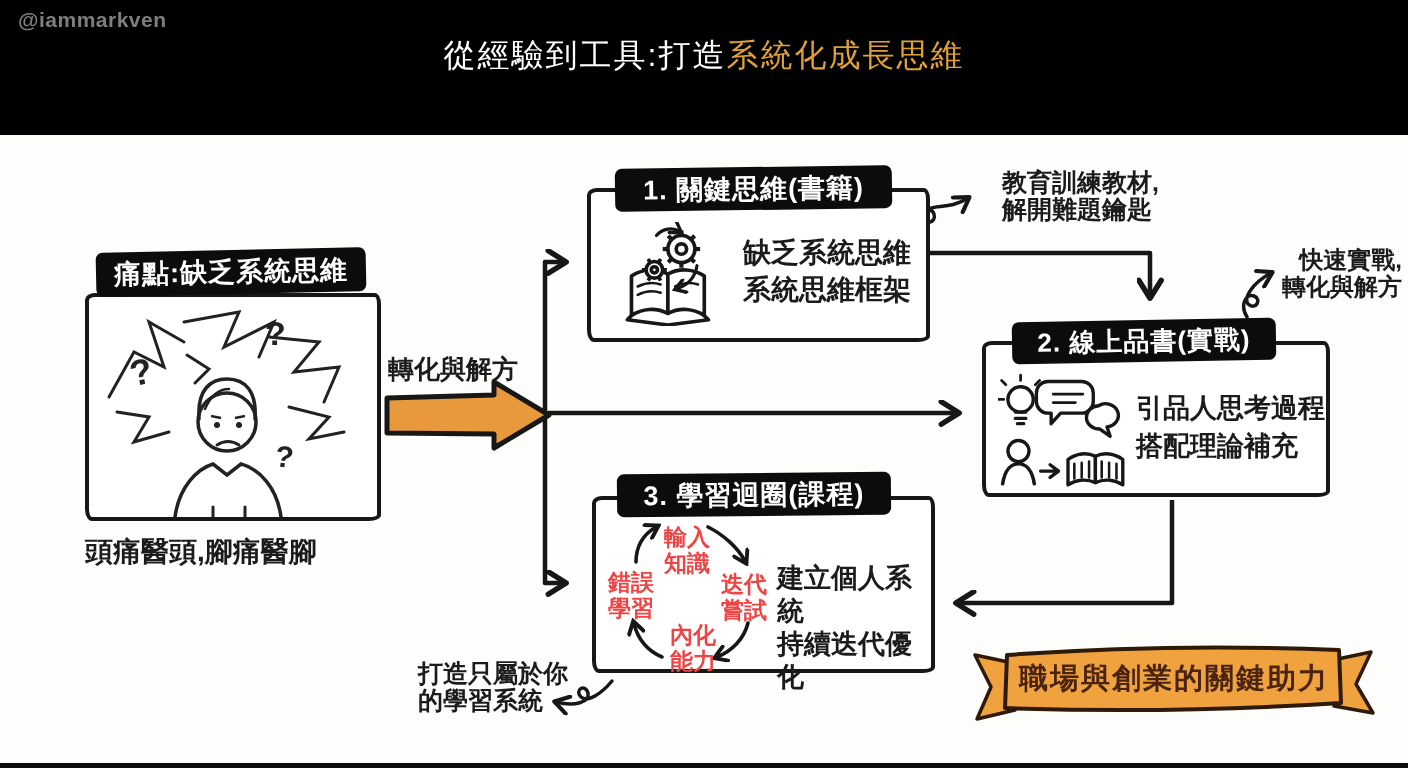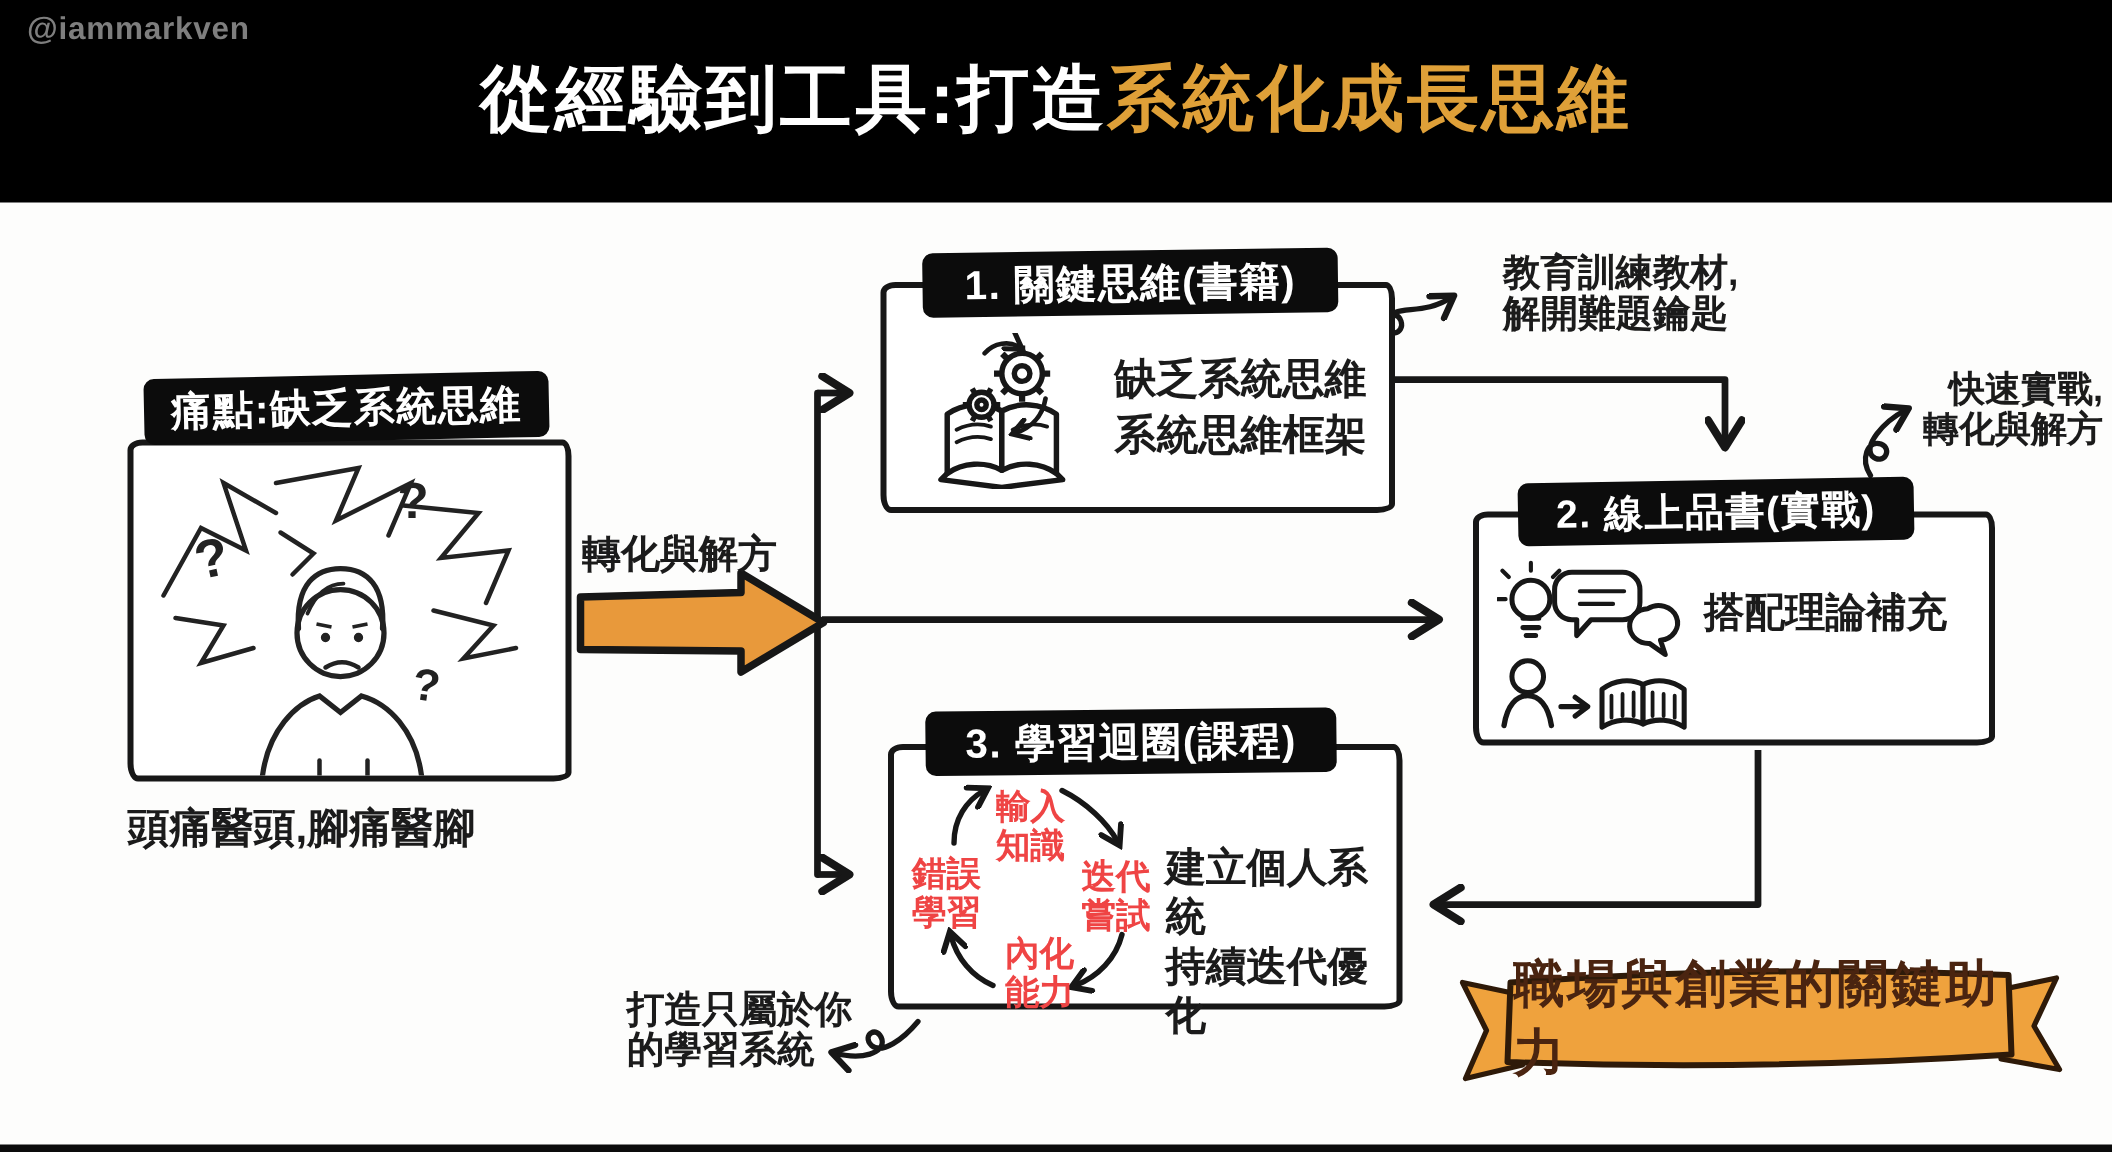--- a/index.html
+++ b/index.html
@@ -6,33 +6,33 @@
   body { background:#ffffff; }
   #canvas {
     position:relative; width:1408px; height:768px; background:#fdfdfc;
     font-family:"Liberation Sans","DejaVu Sans",sans-serif; overflow:hidden;
     color:#1c1c1c;
   }
   .abs { position:absolute; }
   
   #topbar { position:absolute; top:0; left:0; width:1408px; height:135px; background:#000; }
   .watermark { position:absolute; top:8px; left:18px; font-size:21px; font-weight:600; color:#7e7e7e; letter-spacing:.5px; }
-  .title { position:absolute; top:34px; left:0; width:100%; text-align:center; font-size:48px; font-weight:700; color:#fff; letter-spacing:2px; }
+  .title { position:absolute; top:34px; left:0; width:100%; text-align:center; font-size:32px; font-weight:400; color:#fff; letter-spacing:2px; }
   .title .hl { color:#dfa038; }
   #bottomstrip { position:absolute; left:0; bottom:0; width:1408px; height:5px; background:#0c0c0c; }
 
   
   .wbox { position:absolute; background:#fff; border:4px solid #171717; border-radius:10px 6px 12px 7px / 7px 11px 6px 12px; z-index:2; }
   
   .chip { position:absolute; background:#0c0c0c; color:#fff; font-weight:700; display:flex; align-items:center; justify-content:center; border-radius:7px; letter-spacing:1px; z-index:4; }
 
   .handtext { font-weight:700; color:#1b1b1b; }
   svg { display:block; }
   .lbl2 { position:absolute; text-align:left; font-weight:700; font-size:23px; line-height:26px; color:#ef4444; }
-  #ribbon-text { position:absolute; left:1009px; top:651px; width:330px; height:56px; display:flex; align-items:center; justify-content:center; font-size:34px; font-weight:800; color:#4a2410; letter-spacing:2px; z-index:3; }
+  #ribbon-text { position:absolute; left:1009px; top:651px; width:330px; height:56px; display:flex; align-items:center; justify-content:center; font-size:29px; font-weight:800; color:#4a2410; letter-spacing:2px; z-index:3; }
 </style>
 </head>
 <body>
 
 <div id="canvas">
 
   <div id="topbar">
     <div class="watermark">@iammarkven</div>
     <div class="title"><span>從經驗到工具:打造</span><span class="hl">系統化成長思維</span></div>
   </div>
@@ -181,20 +181,21 @@
         <path d="M4,107 C6,94 12,88 19,88 C26,88 32,94 34,107" fill="none" stroke-width="3.4"></path>
 
         <path d="M40,95 H54 M49,89 L57,95 L49,101" fill="none"></path>
 
         <path d="M66,84 C74,78 84,77 92,81 L92,106 C84,102 74,103 66,108 Z"></path>
         <path d="M118,84 C110,78 100,77 92,81 L92,106 C100,102 110,103 118,108 Z"></path>
         <path d="M72,88 L72,102 M79,87 L79,101 M86,86 L86,101 M98,86 L98,101 M105,87 L105,101 M112,88 L112,102" fill="none" stroke-width="2.4"></path>
       </g>
     </svg>
     <div class="abs handtext" style="left:150px; top:44px; width:195px; font-size:27px; line-height:38px;">
+      <div>引品人思考過程</div>
       <div>搭配理論補充</div>
     </div>
   </div>
   <div class="chip" style="left:1012px; top:320px; width:264px; height:42px; font-size:26px; transform:rotate(-1deg);">
     <span>2. 線上品書(實戰)</span>
   </div>
   <div class="abs handtext" style="left:1282px; top:246px; font-size:24px; line-height:27px; z-index:3;text-align:right;">
     <div>快速實戰,</div>
     <div>轉化與解方</div>
   </div>

